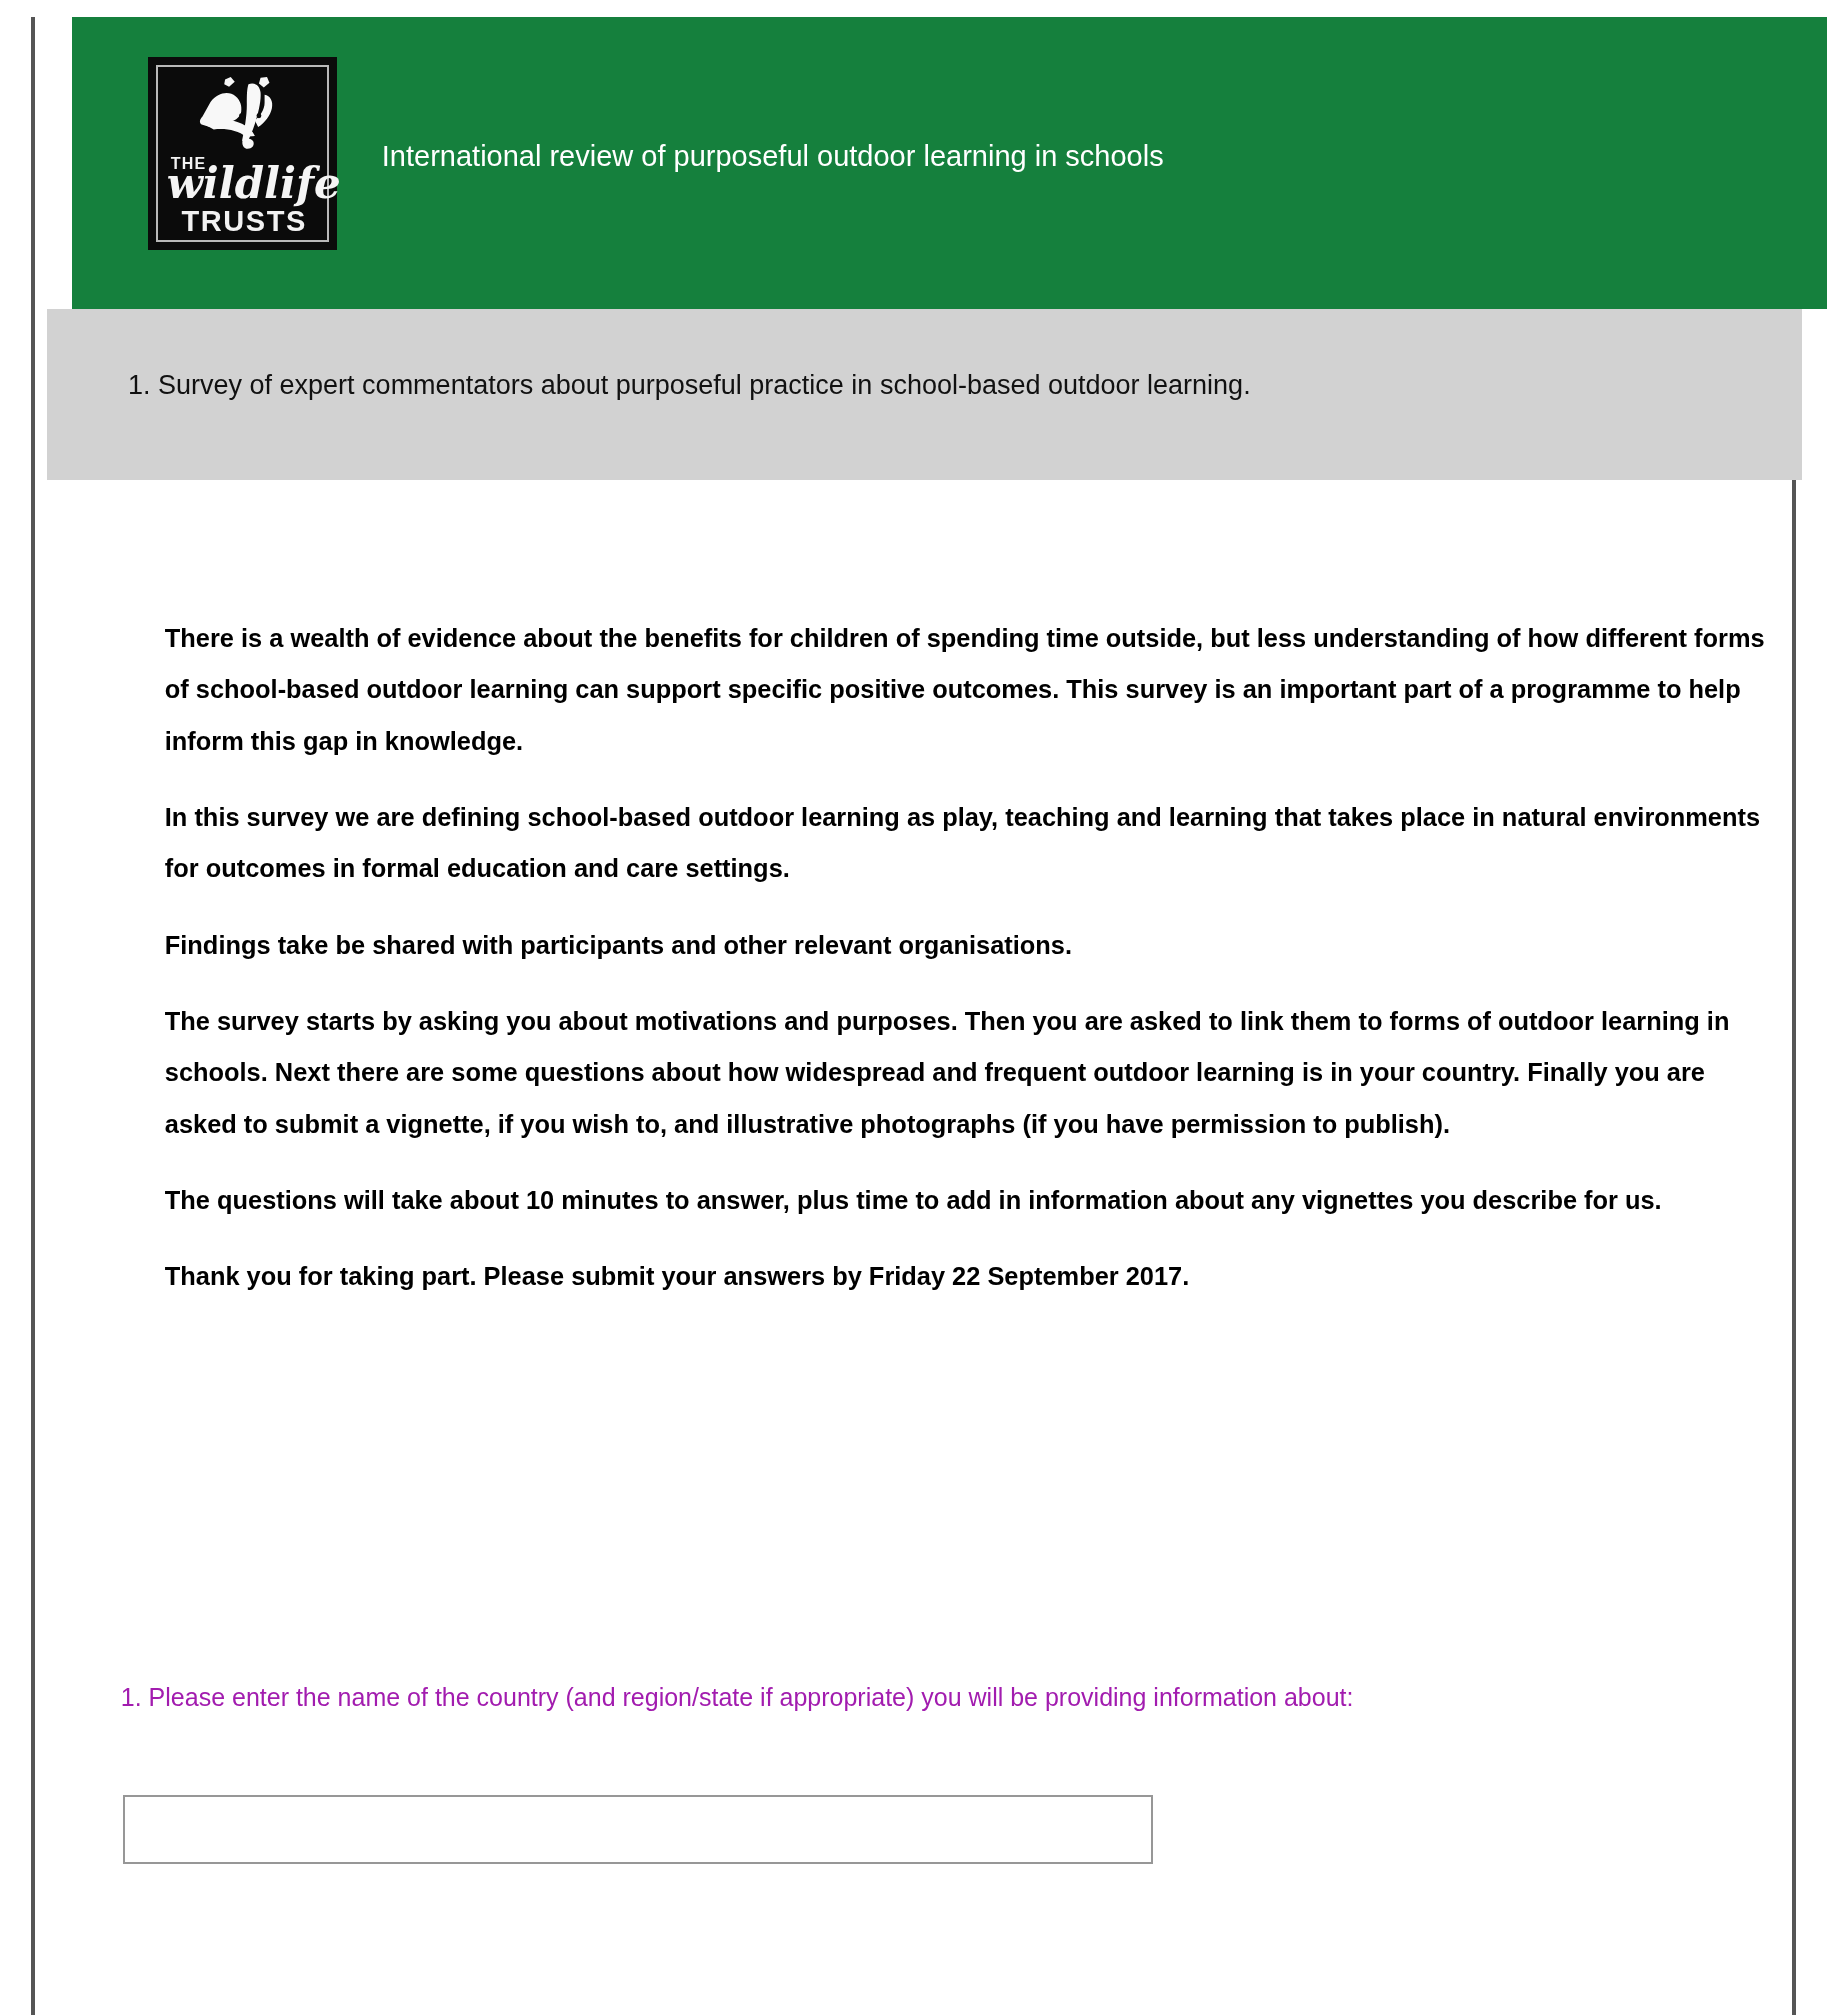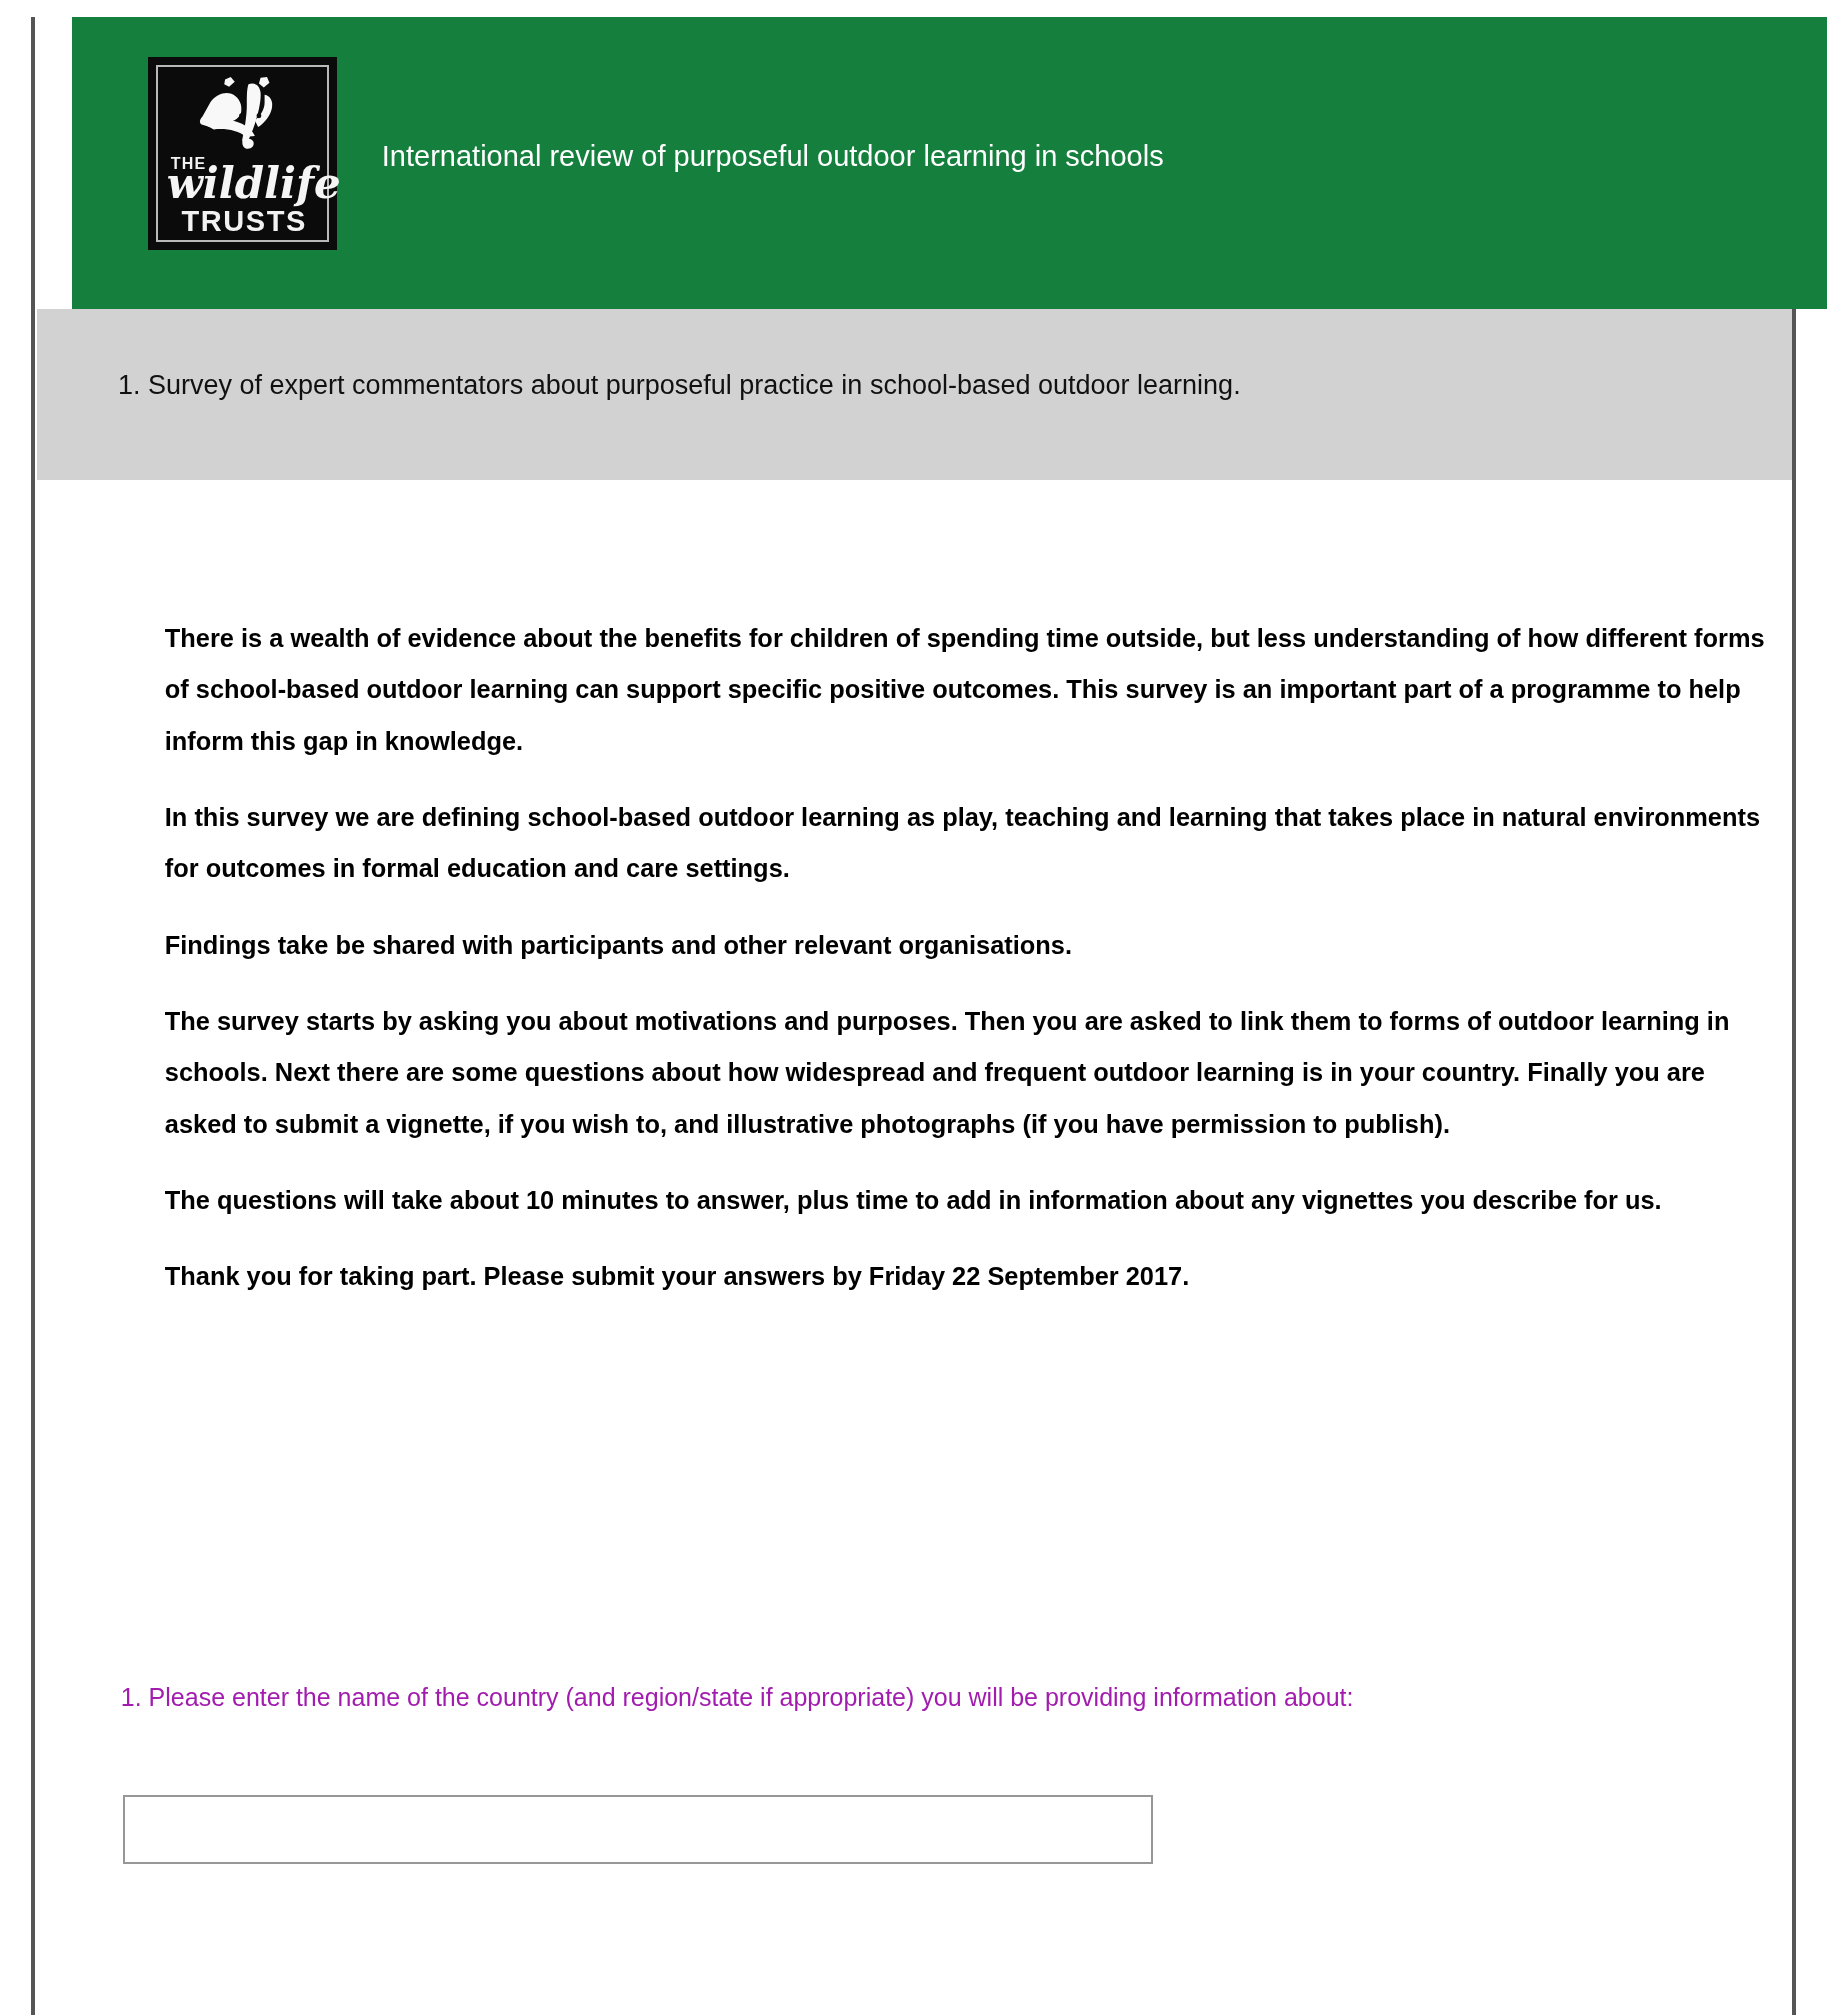--- a/index.html
+++ b/index.html
@@ -121,21 +121,21 @@
     font-family: "Liberation Sans", sans-serif;
     font-size: 29px;
     line-height: 1.42;
     font-weight: normal;
     text-align: center;
   }
 
   
   #section-band {
     position: absolute;
-    left: 2px;
+    left: 12px;
     top: 292px;
     width: 1755px;
     height: 171px;
     background: #d2d2d2;
     box-sizing: border-box;
   }
   #section-title {
     position: absolute;
     left: 81px;
     top: 60px;

